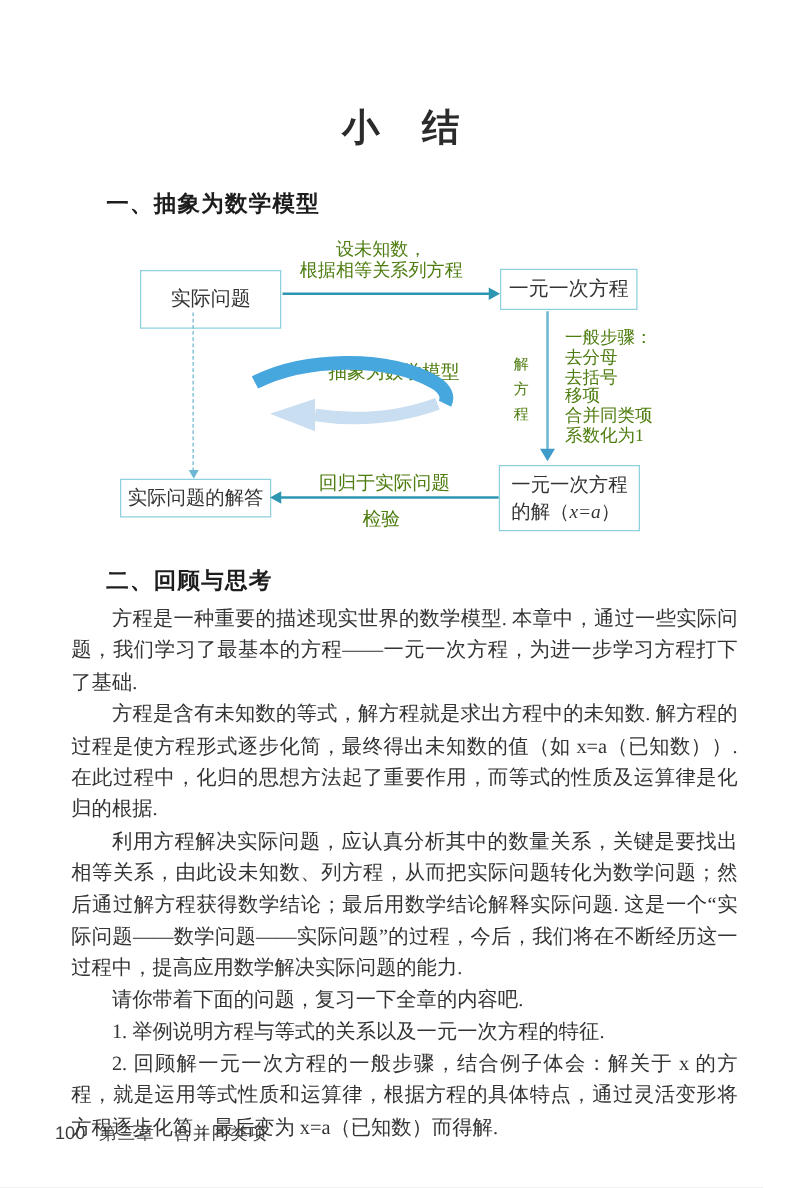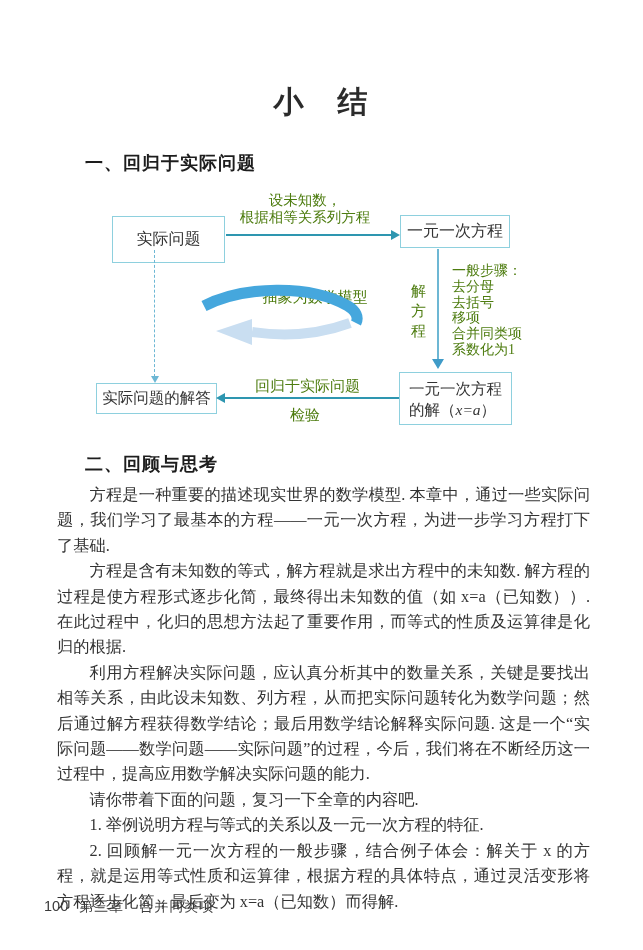--- a/index.html
+++ b/index.html
@@ -29,21 +29,21 @@
   #box-equation{left:400px;top:215px;width:110px;height:33px;}
   #box-answer{left:96px;top:383px;width:121px;height:31px;font-size:15.5px;}
   #box-solution{
     left:399px;top:372px;width:113px;height:53px;
     flex-direction:column;align-items:flex-start;justify-content:center;
     padding-left:9px;font-size:15.5px;line-height:21px;
   }
   .dlabel{position:absolute;color:#4d7c0f;}
   #label-set{left:215px;top:192px;width:180px;text-align:center;font-size:14.5px;line-height:16.5px;}
   #label-abstract{left:230px;top:244px;width:170px;text-align:center;font-size:15px;margin-top:44px;}
-  #label-solve{left:411px;top:281px;width:20px;font-size:15px;line-height:20px;word-break:break-all;}
+  #label-solve{left:411px;top:281px;width:20px;font-size:12px;line-height:20px;word-break:break-all;}
   #label-steps{left:452px;top:263px;font-size:14px;line-height:15.8px;}
   #label-return{left:235px;top:377px;width:145px;text-align:center;font-size:15px;}
   #label-check{left:275px;top:406px;width:60px;text-align:center;font-size:15px;}
   .hline,.vline{position:absolute;}
   #arrow-top-line{left:226px;top:234px;width:167px;height:2px;background:var(--line-teal,#2e96b0);}
   #arrow-top-head{left:391px;top:230px;width:0;height:0;position:absolute;
     border-top:5px solid transparent;border-bottom:5px solid transparent;
     border-left:9px solid var(--line-teal,#2e96b0);}
   #vline-solve{left:437px;top:249px;width:2px;height:111px;background:var(--line-light,#6db7d4);}
   #arrow-down-head{left:432px;top:359px;width:0;height:0;position:absolute;
@@ -72,21 +72,21 @@
   .footer .pnum{font-family:"Liberation Sans","DejaVu Sans",sans-serif;font-size:14.5px;color:#3a3a3a;}
   .footer .chap{font-size:14px;color:#3d3d3d;letter-spacing:1px;}
 </style>
 </head>
 <body>
 
 <div class="page">
 
   <h1 class="title">小　结</h1>
 
-  <h2 class="h-sec" id="heading-structure">一、回归于实际问题</h2>
+  <h2 class="h-sec" id="heading-structure">一、抽象为数学模型</h2>
 
   <div class="diagram">
 
     <div class="dbox" id="box-practical">实际问题</div>
     <div class="dbox" id="box-equation">一元一次方程</div>
 
     <div class="dlabel" id="label-set">
       <span style="display:block">设未知数，</span>
       <span style="display:block">根据相等关系列方程</span>
     </div>

